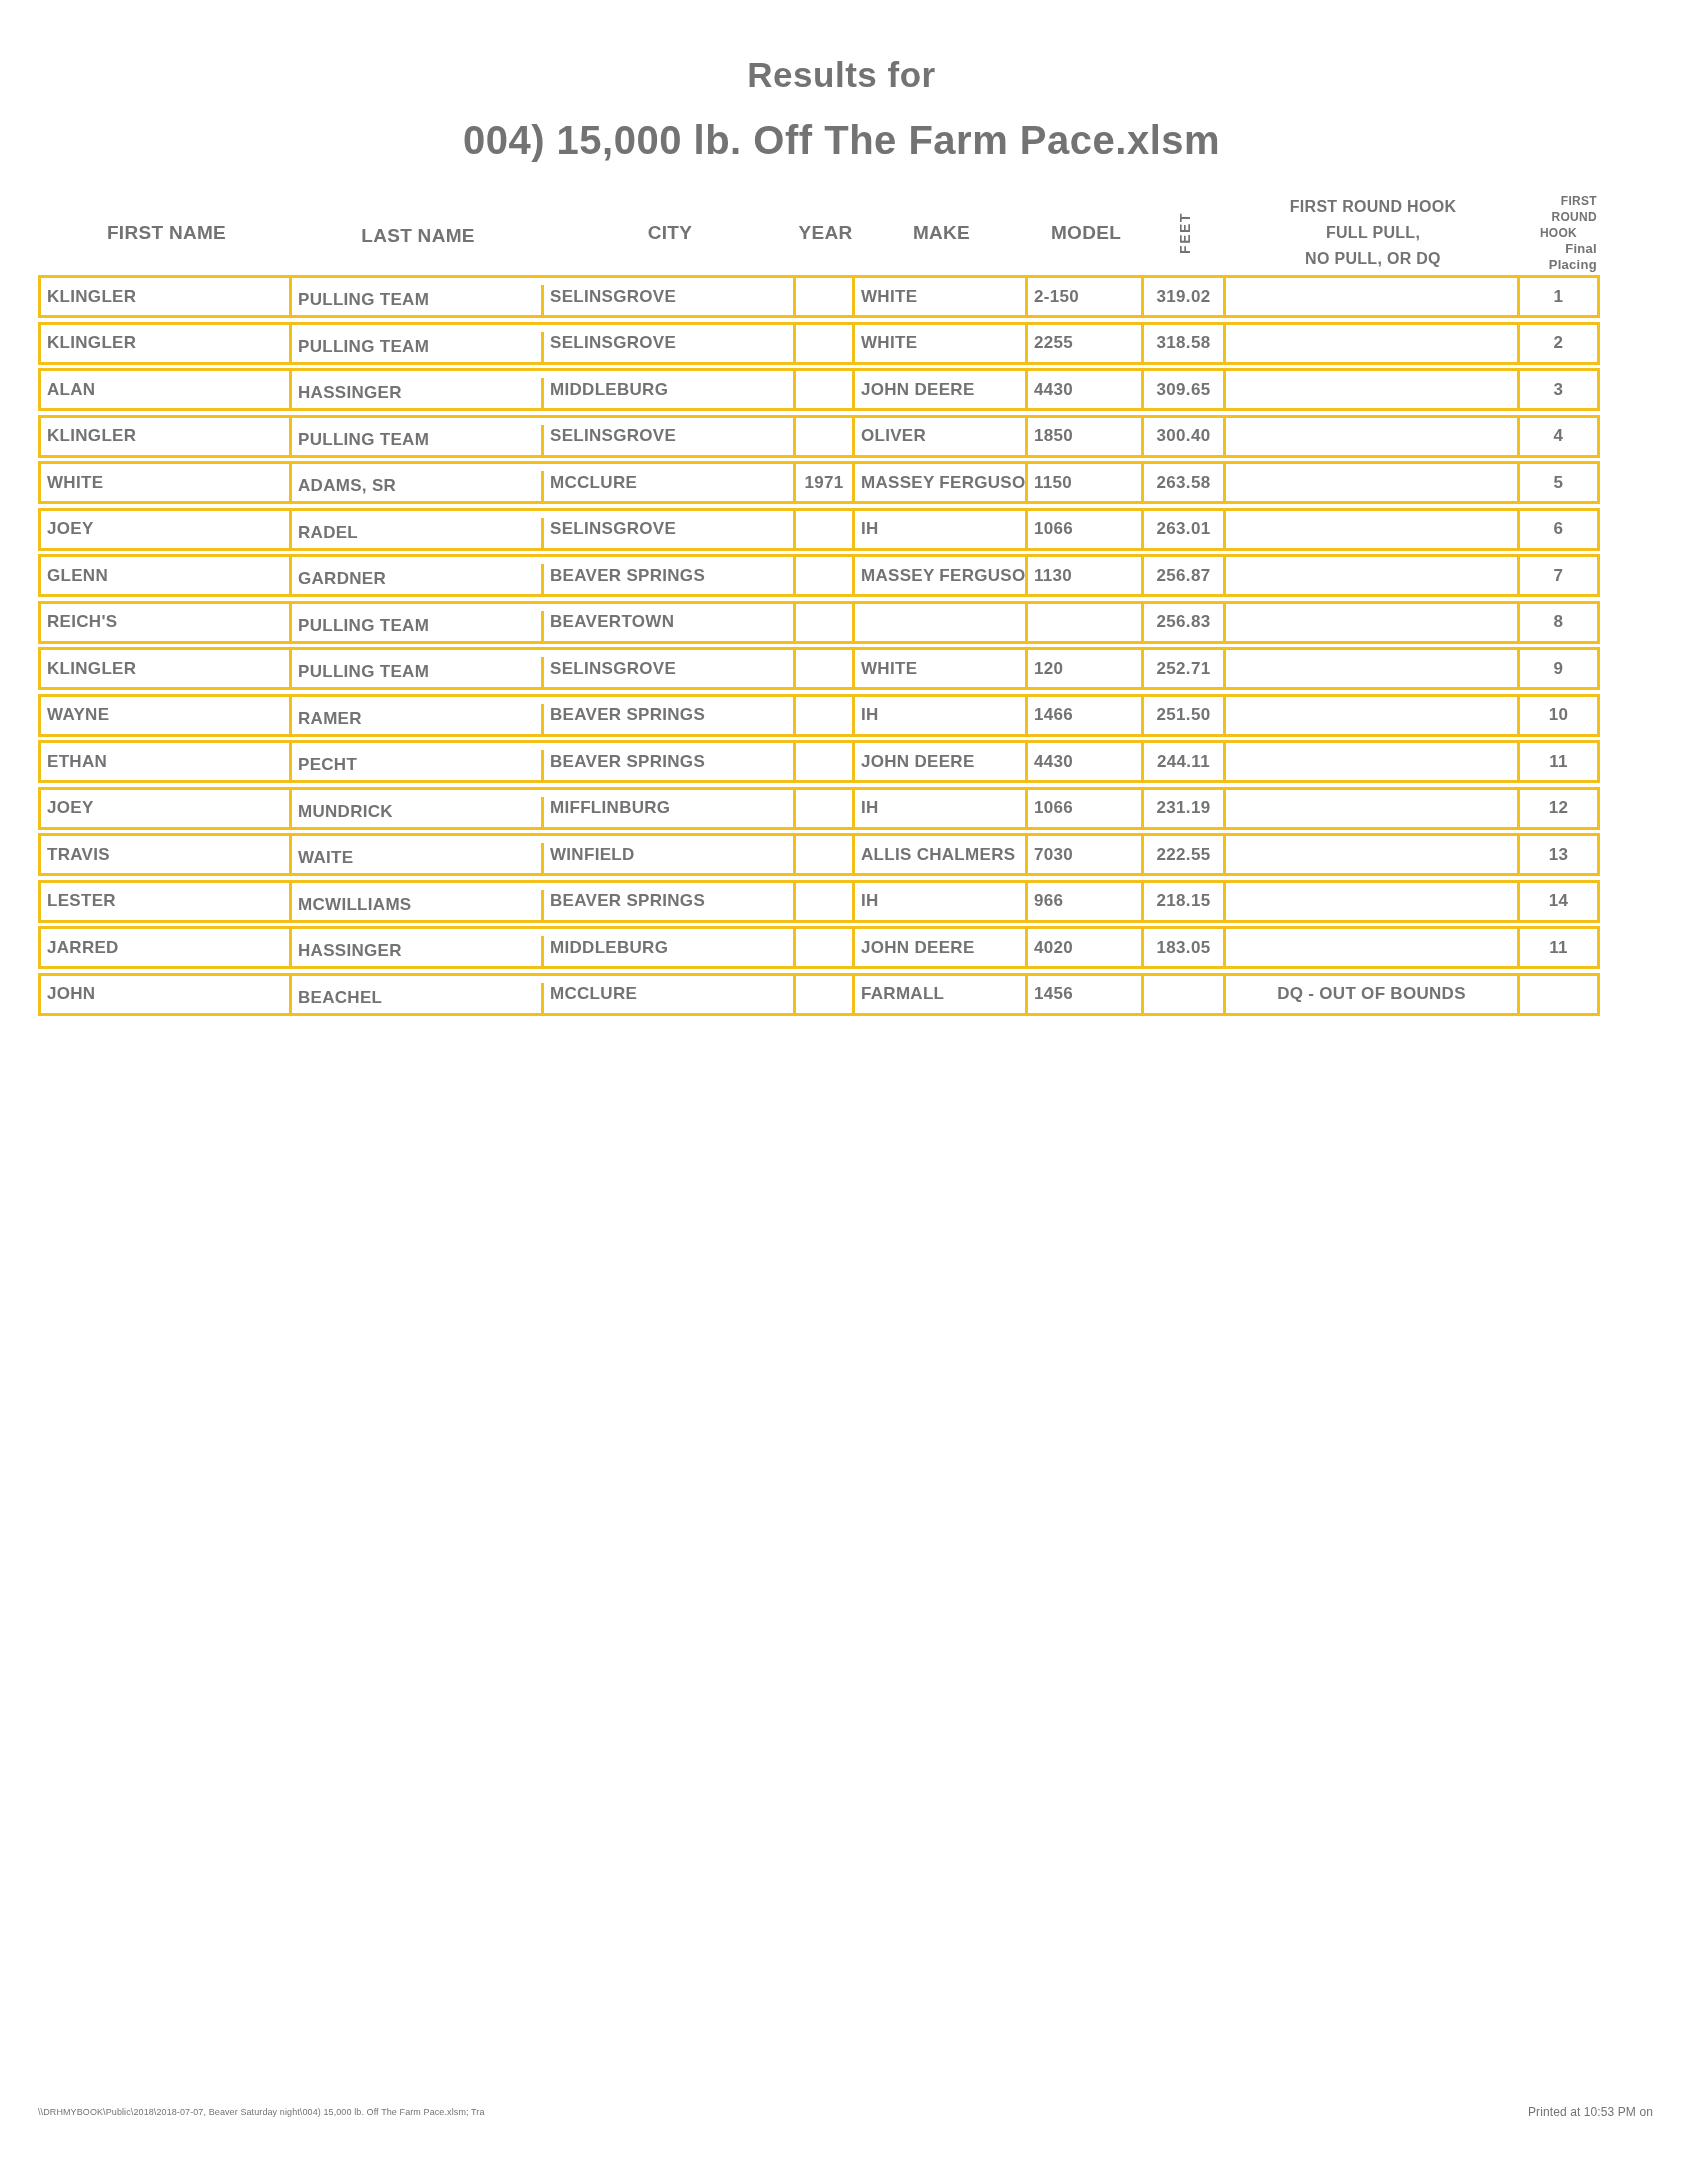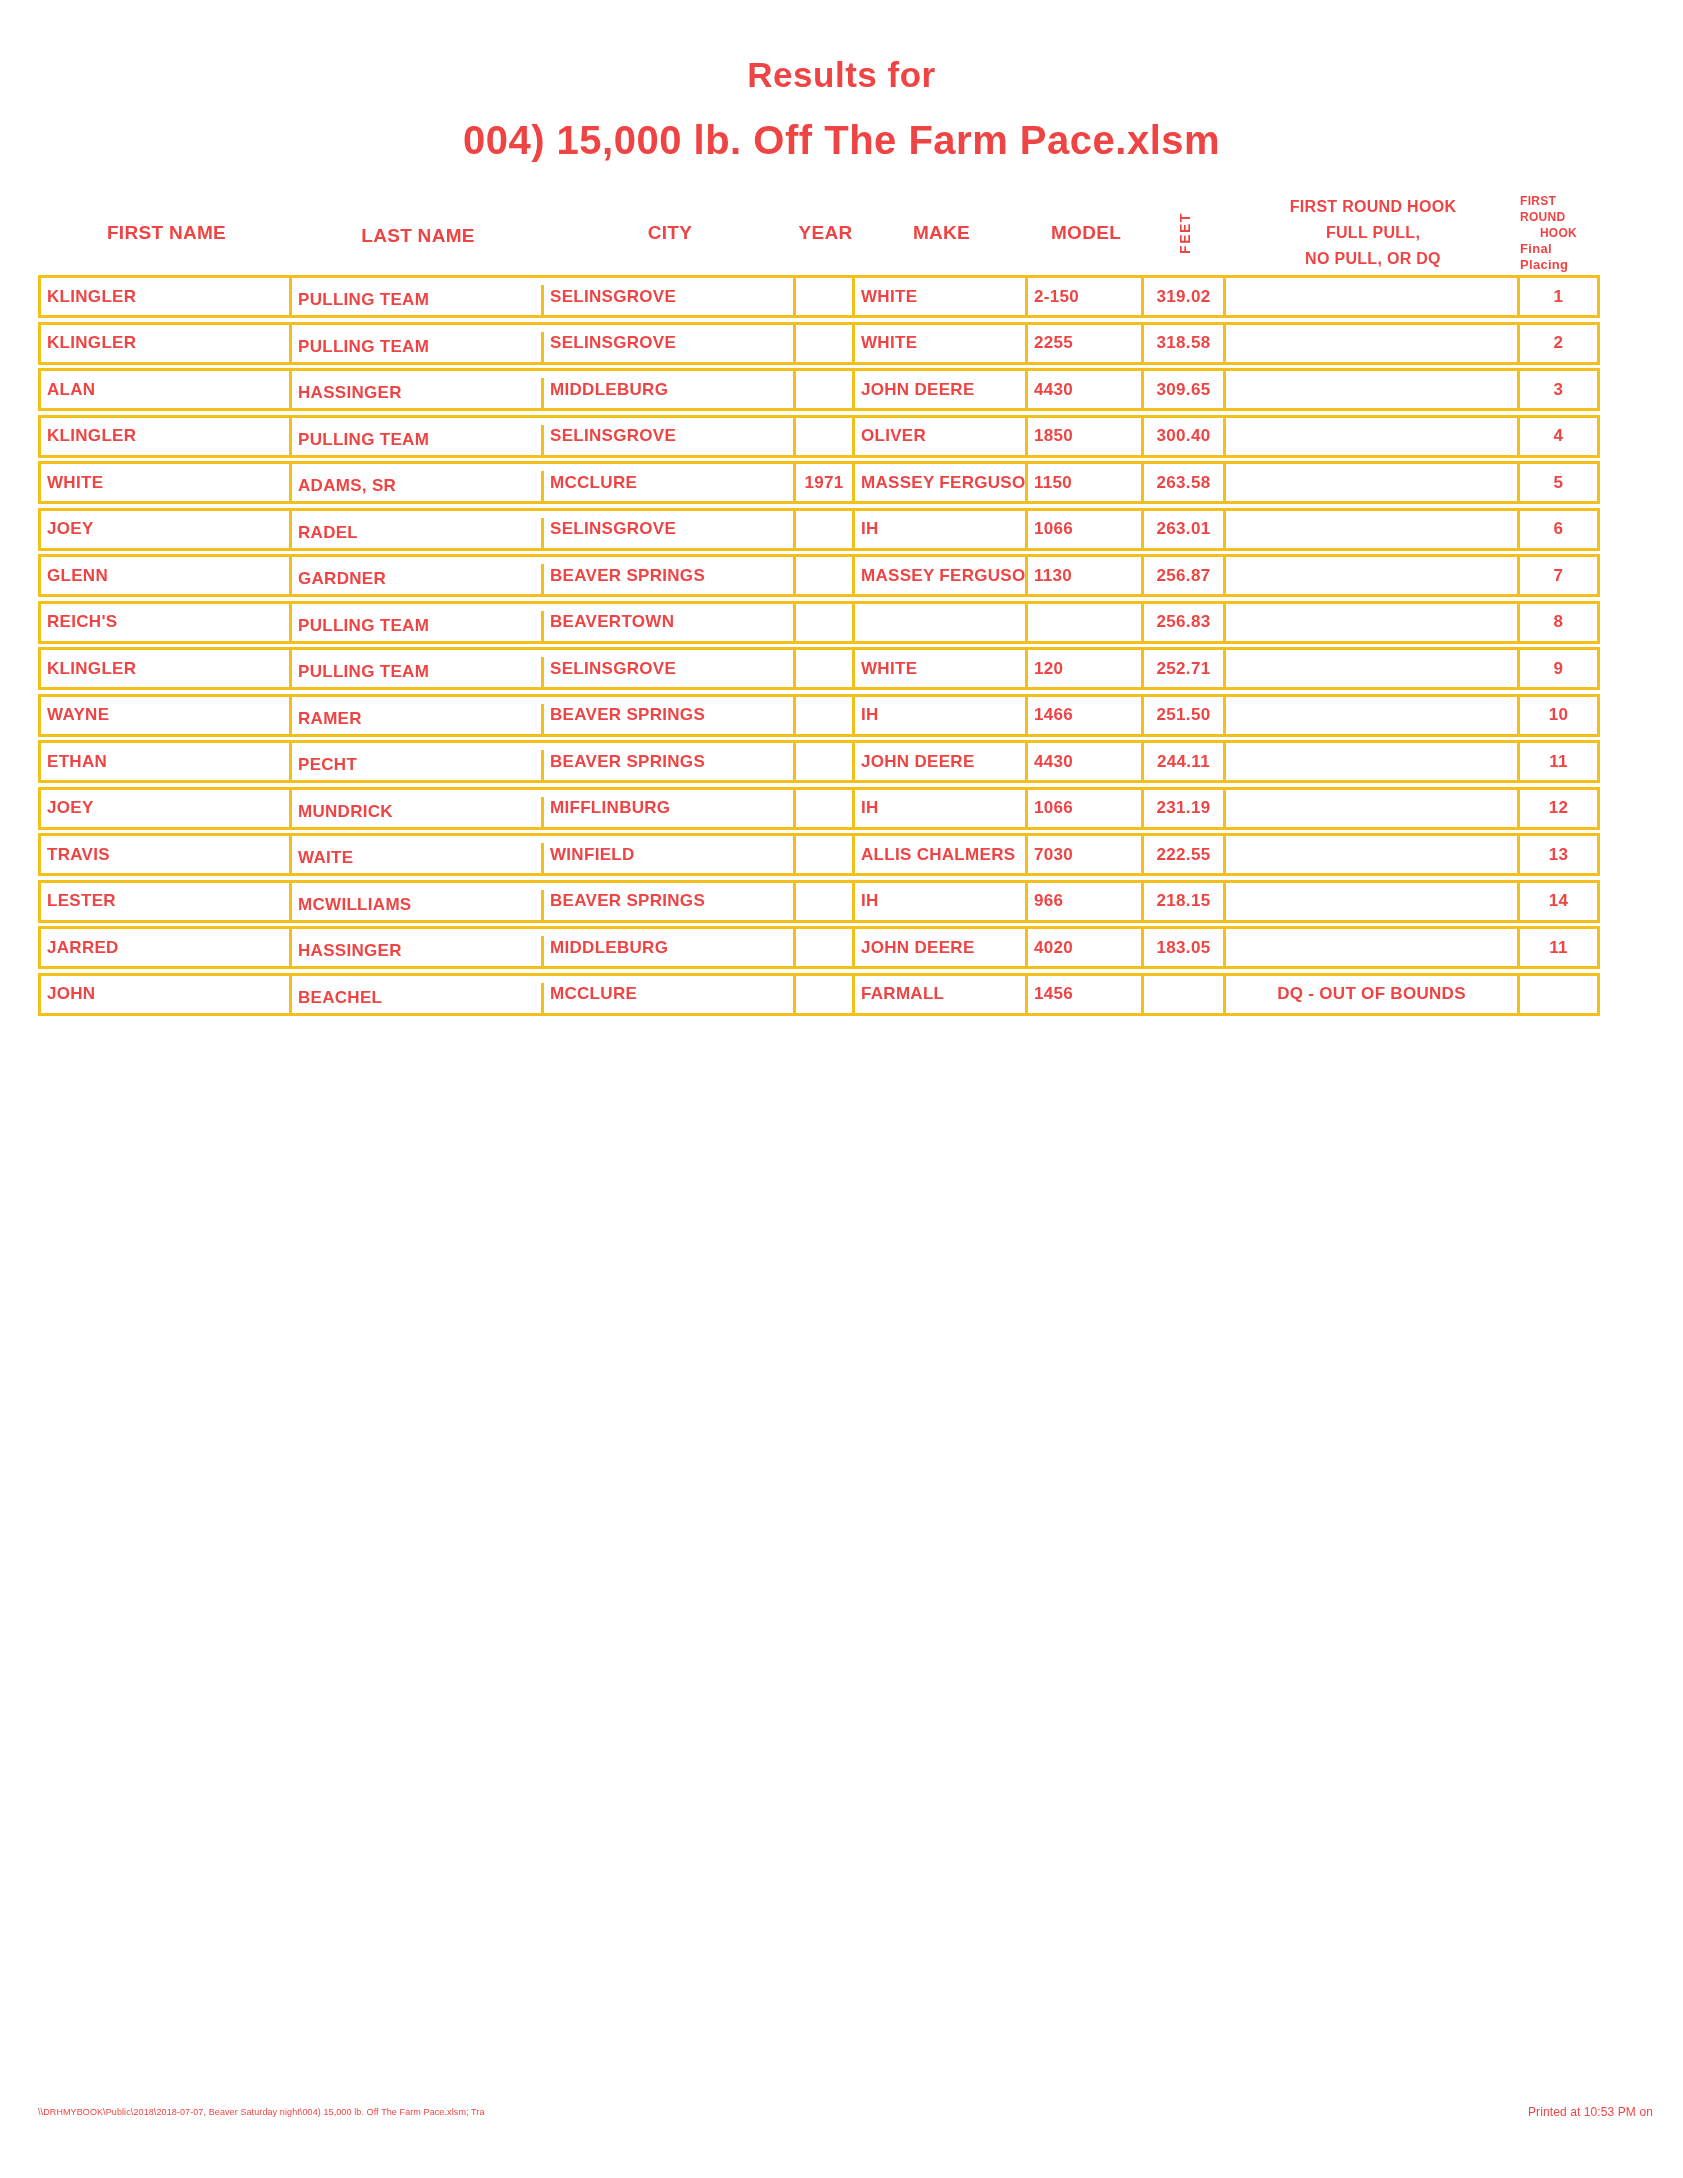--- a/index.html
+++ b/index.html
@@ -1,35 +1,35 @@
 <!DOCTYPE html>
 <html style="--gold: #f2c018;"><head>
 <meta charset="utf-8">
 <style>
   html,body { margin:0; padding:0; background:#ffffff; }
   .page {
     position:relative; width:1683px; height:2178px; background:#ffffff;
-    font-family:"Liberation Sans", sans-serif; color:#ef4444; overflow:hidden;
+    font-family:"Liberation Sans", sans-serif; color:#737373; overflow:hidden;
   }
 
   
   .title { position:absolute; top:57px; left:0; width:1683px; text-align:center; }
   .t1 { font-size:35px; font-weight:bold; line-height:36px; letter-spacing:0.5px; }
   .t2 { font-size:40px; font-weight:bold; line-height:42px; margin-top:26px; letter-spacing:0.5px; }
 
   
   .table { position:absolute; left:38px; top:190px; width:1562px; }
 
   .header-row {
     display:flex; align-items:center; height:85px;
     border-left:3px solid transparent; border-right:3px solid transparent;
   }
   .hcell {
     display:flex; flex-direction:column; align-items:center; justify-content:center;
-    text-align:left; font-weight:bold; font-size:19px; letter-spacing:0.3px;
+    text-align:right; font-weight:bold; font-size:19px; letter-spacing:0.3px;
     box-sizing:border-box;
   }
   .hcell.multi { font-size:16px; line-height:26px; }
   .hcell.small { font-size:12px; line-height:16px; }
   .hcell.small .mixed { font-size:13px; }
   .vert {
     transform:rotate(-90deg); font-size:14px; font-weight:bold; letter-spacing:1.5px;
     white-space:nowrap;
   }
 

